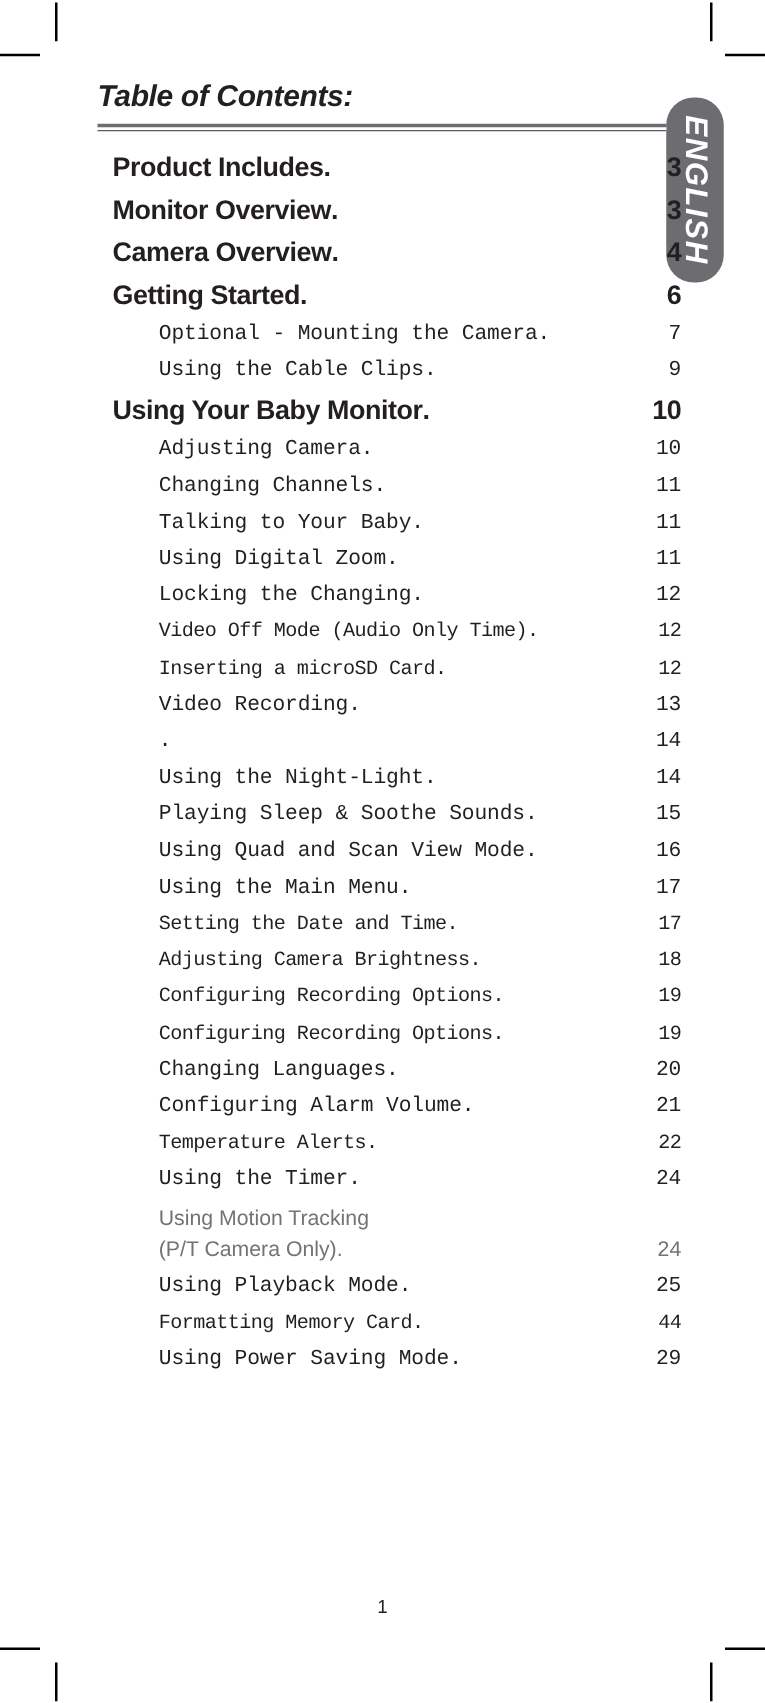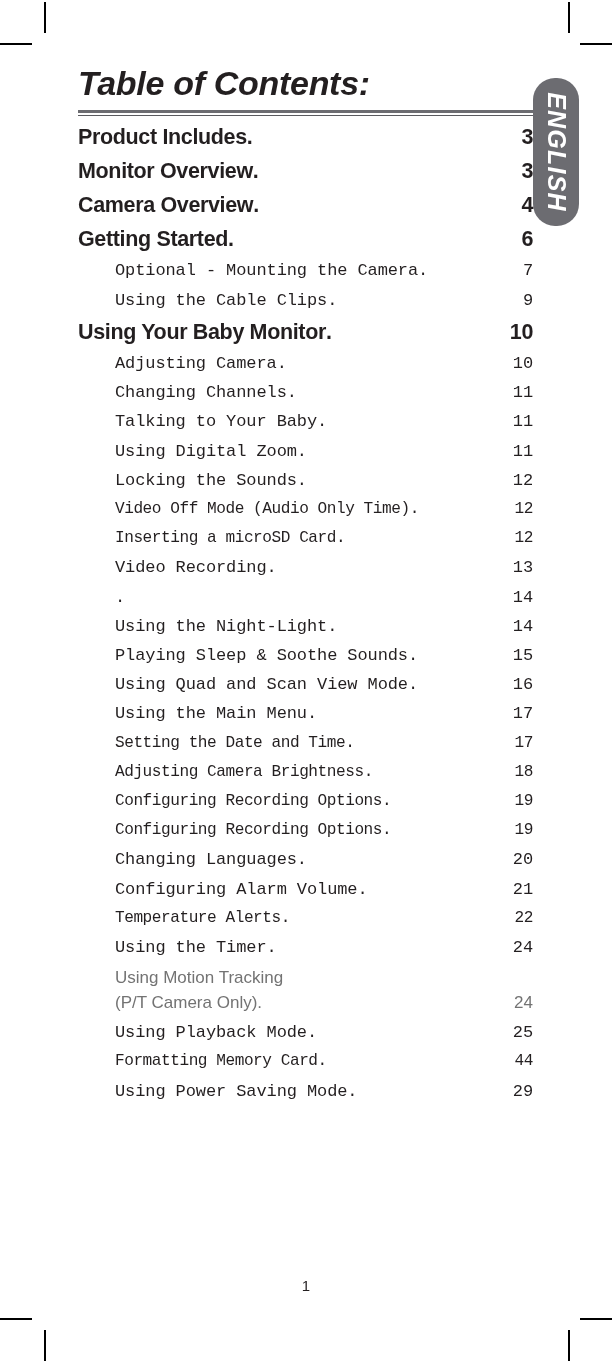--- a/index.html
+++ b/index.html
@@ -63,21 +63,21 @@
     position: absolute;
     left: 78px;
     top: 64px;
     width: 455px;
   }
 
   #toc-title {
     font-family: "Liberation Sans", "DejaVu Sans", sans-serif;
     font-weight: 700;
     font-style: italic;
-    font-size: 34px;
+    font-size: 24px;
     letter-spacing: -0.3px;
     color: #231f20;
     margin: 0;
     padding: 0 0 4px 0;
     line-height: 1.15;
   }
 
   #toc-rule {
     width: 455px;
     margin-top: 3px;
@@ -90,21 +90,21 @@
   #toc-rule .rule-gap {
     height: 2px;
     background: #ffffff;
   }
   #toc-rule .rule-thin {
     height: 1.4px;
     background: #5a5a5f;
   }
 
   
-  .toc-list { margin: 0; padding: 0; list-style: none; }
+  .toc-list { margin: 12px; padding: 0; list-style: none; }
 
   .toc-entry {
     display: flex;
     align-items: baseline;
     width: 455px;
   }
 
   .toc-entry .label { white-space: nowrap; flex: 0 0 auto; }
   .toc-entry .leader {
     flex: 1 1 auto;
@@ -259,21 +259,21 @@
         <span class="label">Talking to Your Baby</span>
         <span class="leader">.</span>
         <span class="page">11</span>
       </li>
       <li class="toc-entry minor">
         <span class="label">Using Digital Zoom</span>
         <span class="leader">.</span>
         <span class="page">11</span>
       </li>
       <li class="toc-entry minor">
-        <span class="label">Locking the Sounds</span>
+        <span class="label">Locking the Changing</span>
         <span class="leader">.</span>
         <span class="page">12</span>
       </li>
       <li class="toc-entry minor tight">
         <span class="label">Video Off Mode (Audio Only Time)</span>
         <span class="leader">.</span>
         <span class="page">12</span>
       </li>
       <li class="toc-entry minor tight">
         <span class="label">Inserting a microSD Card</span>

